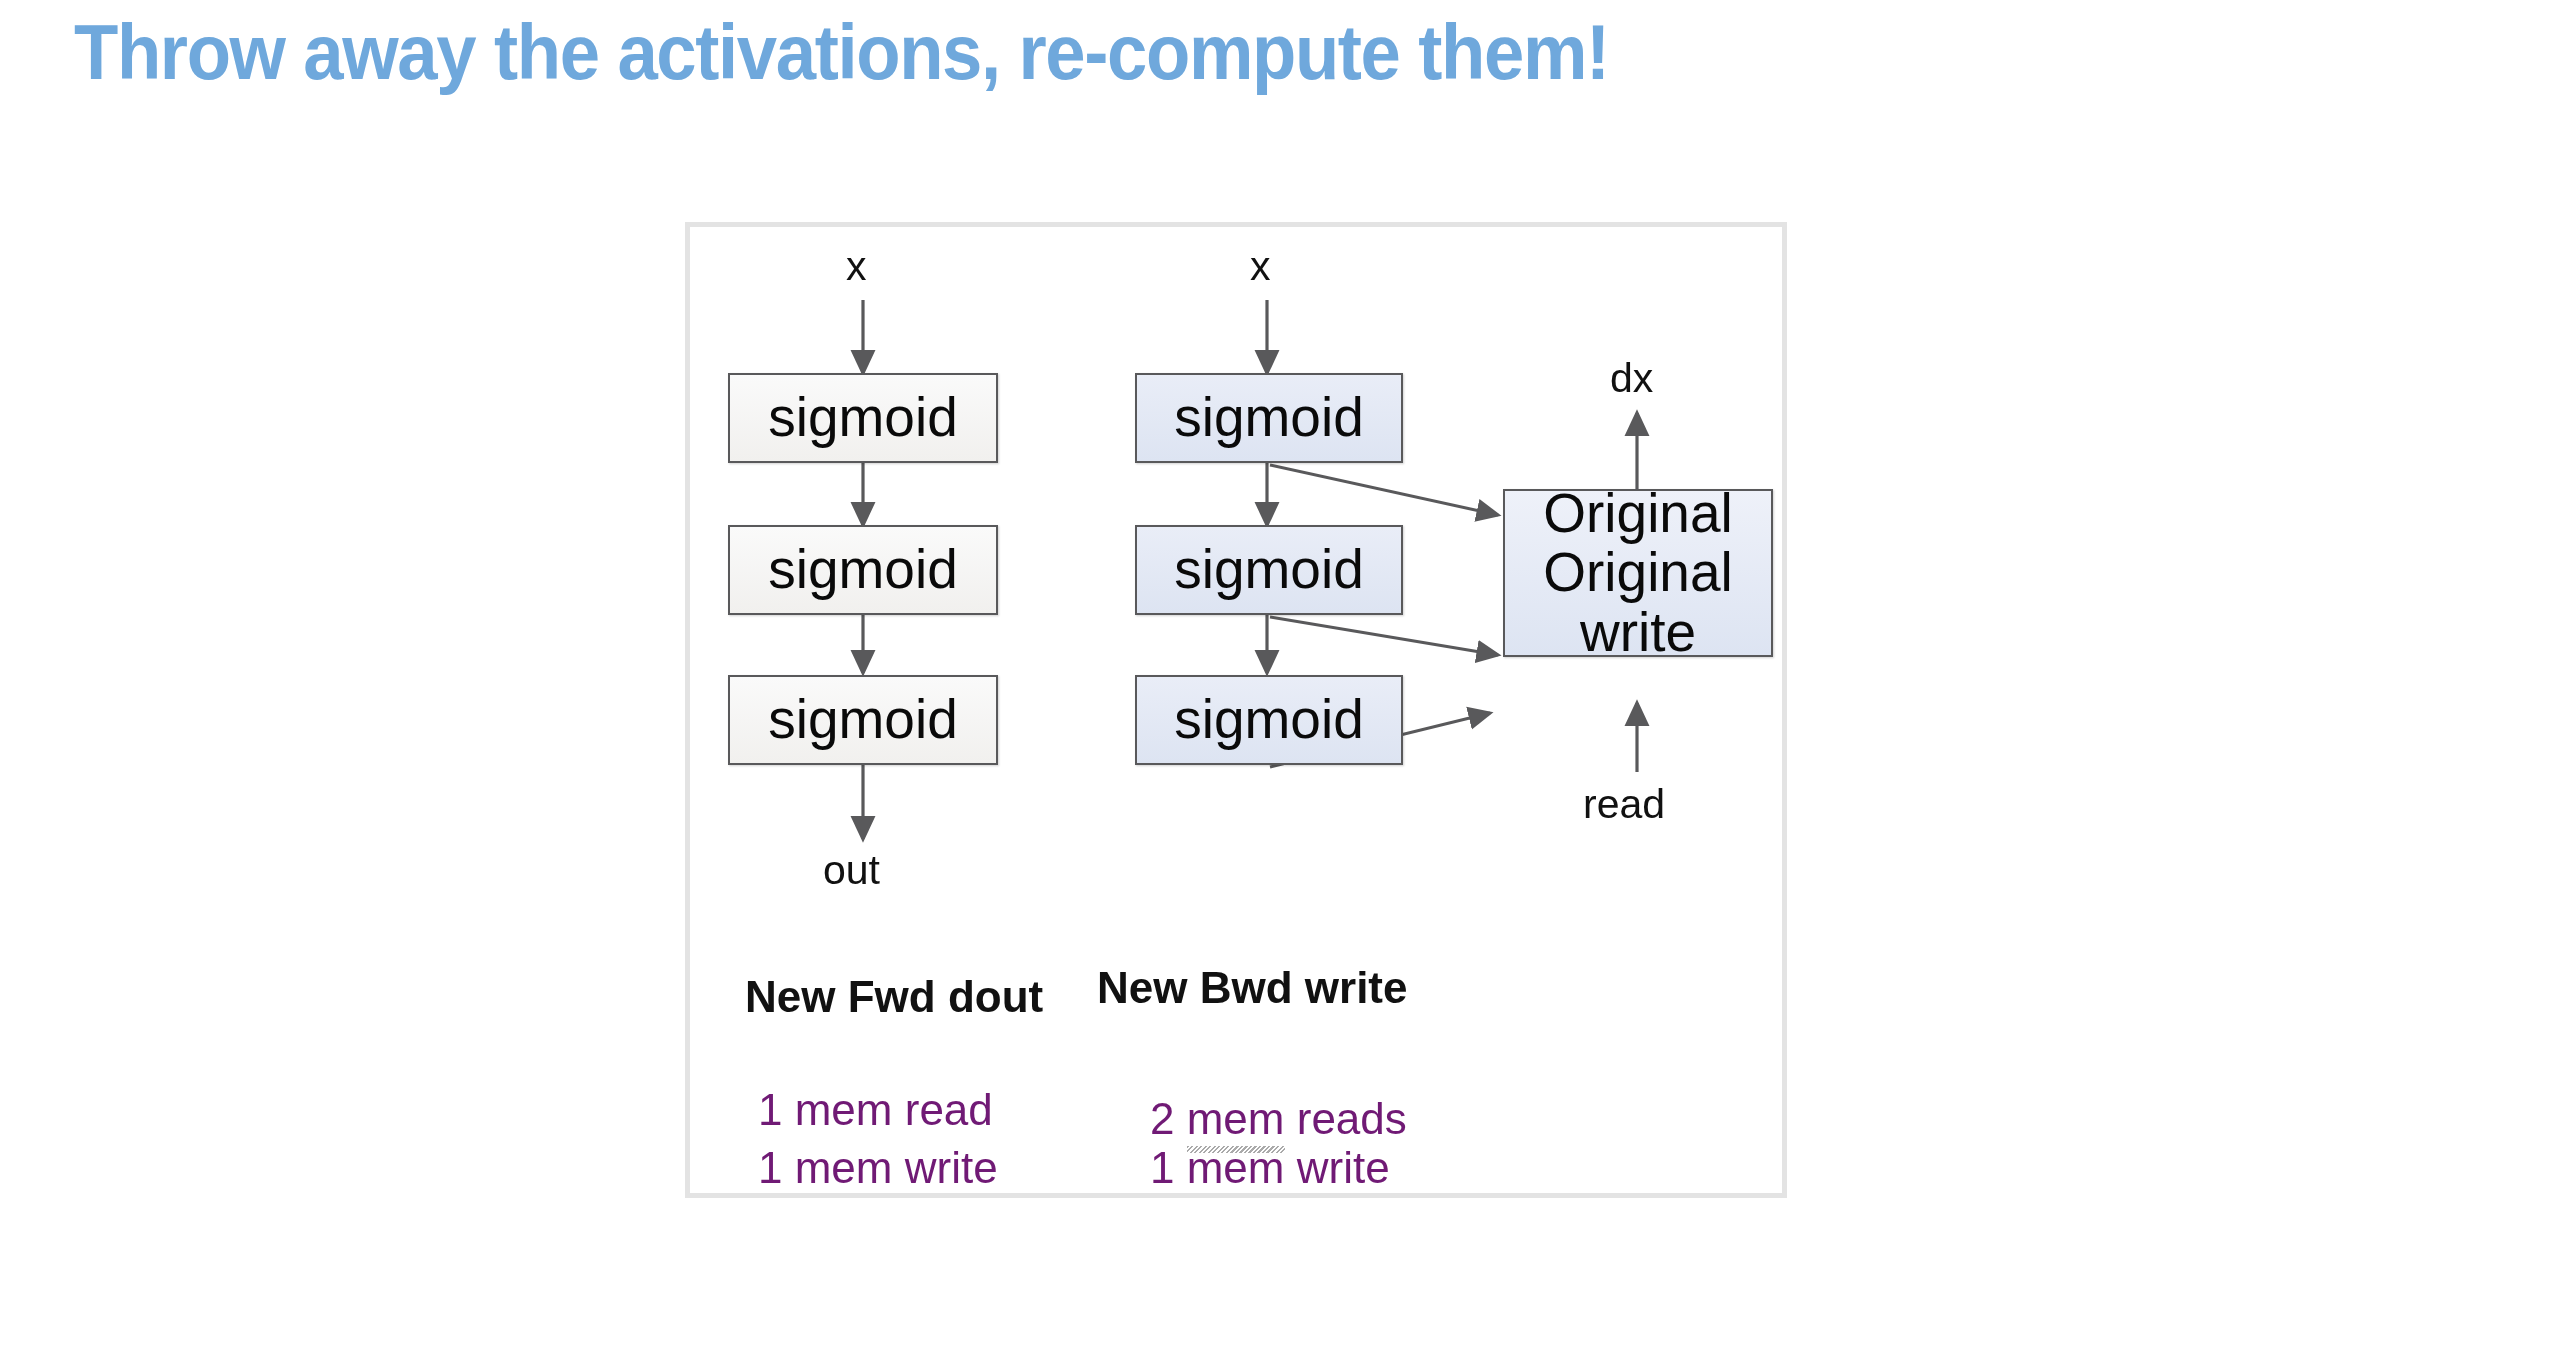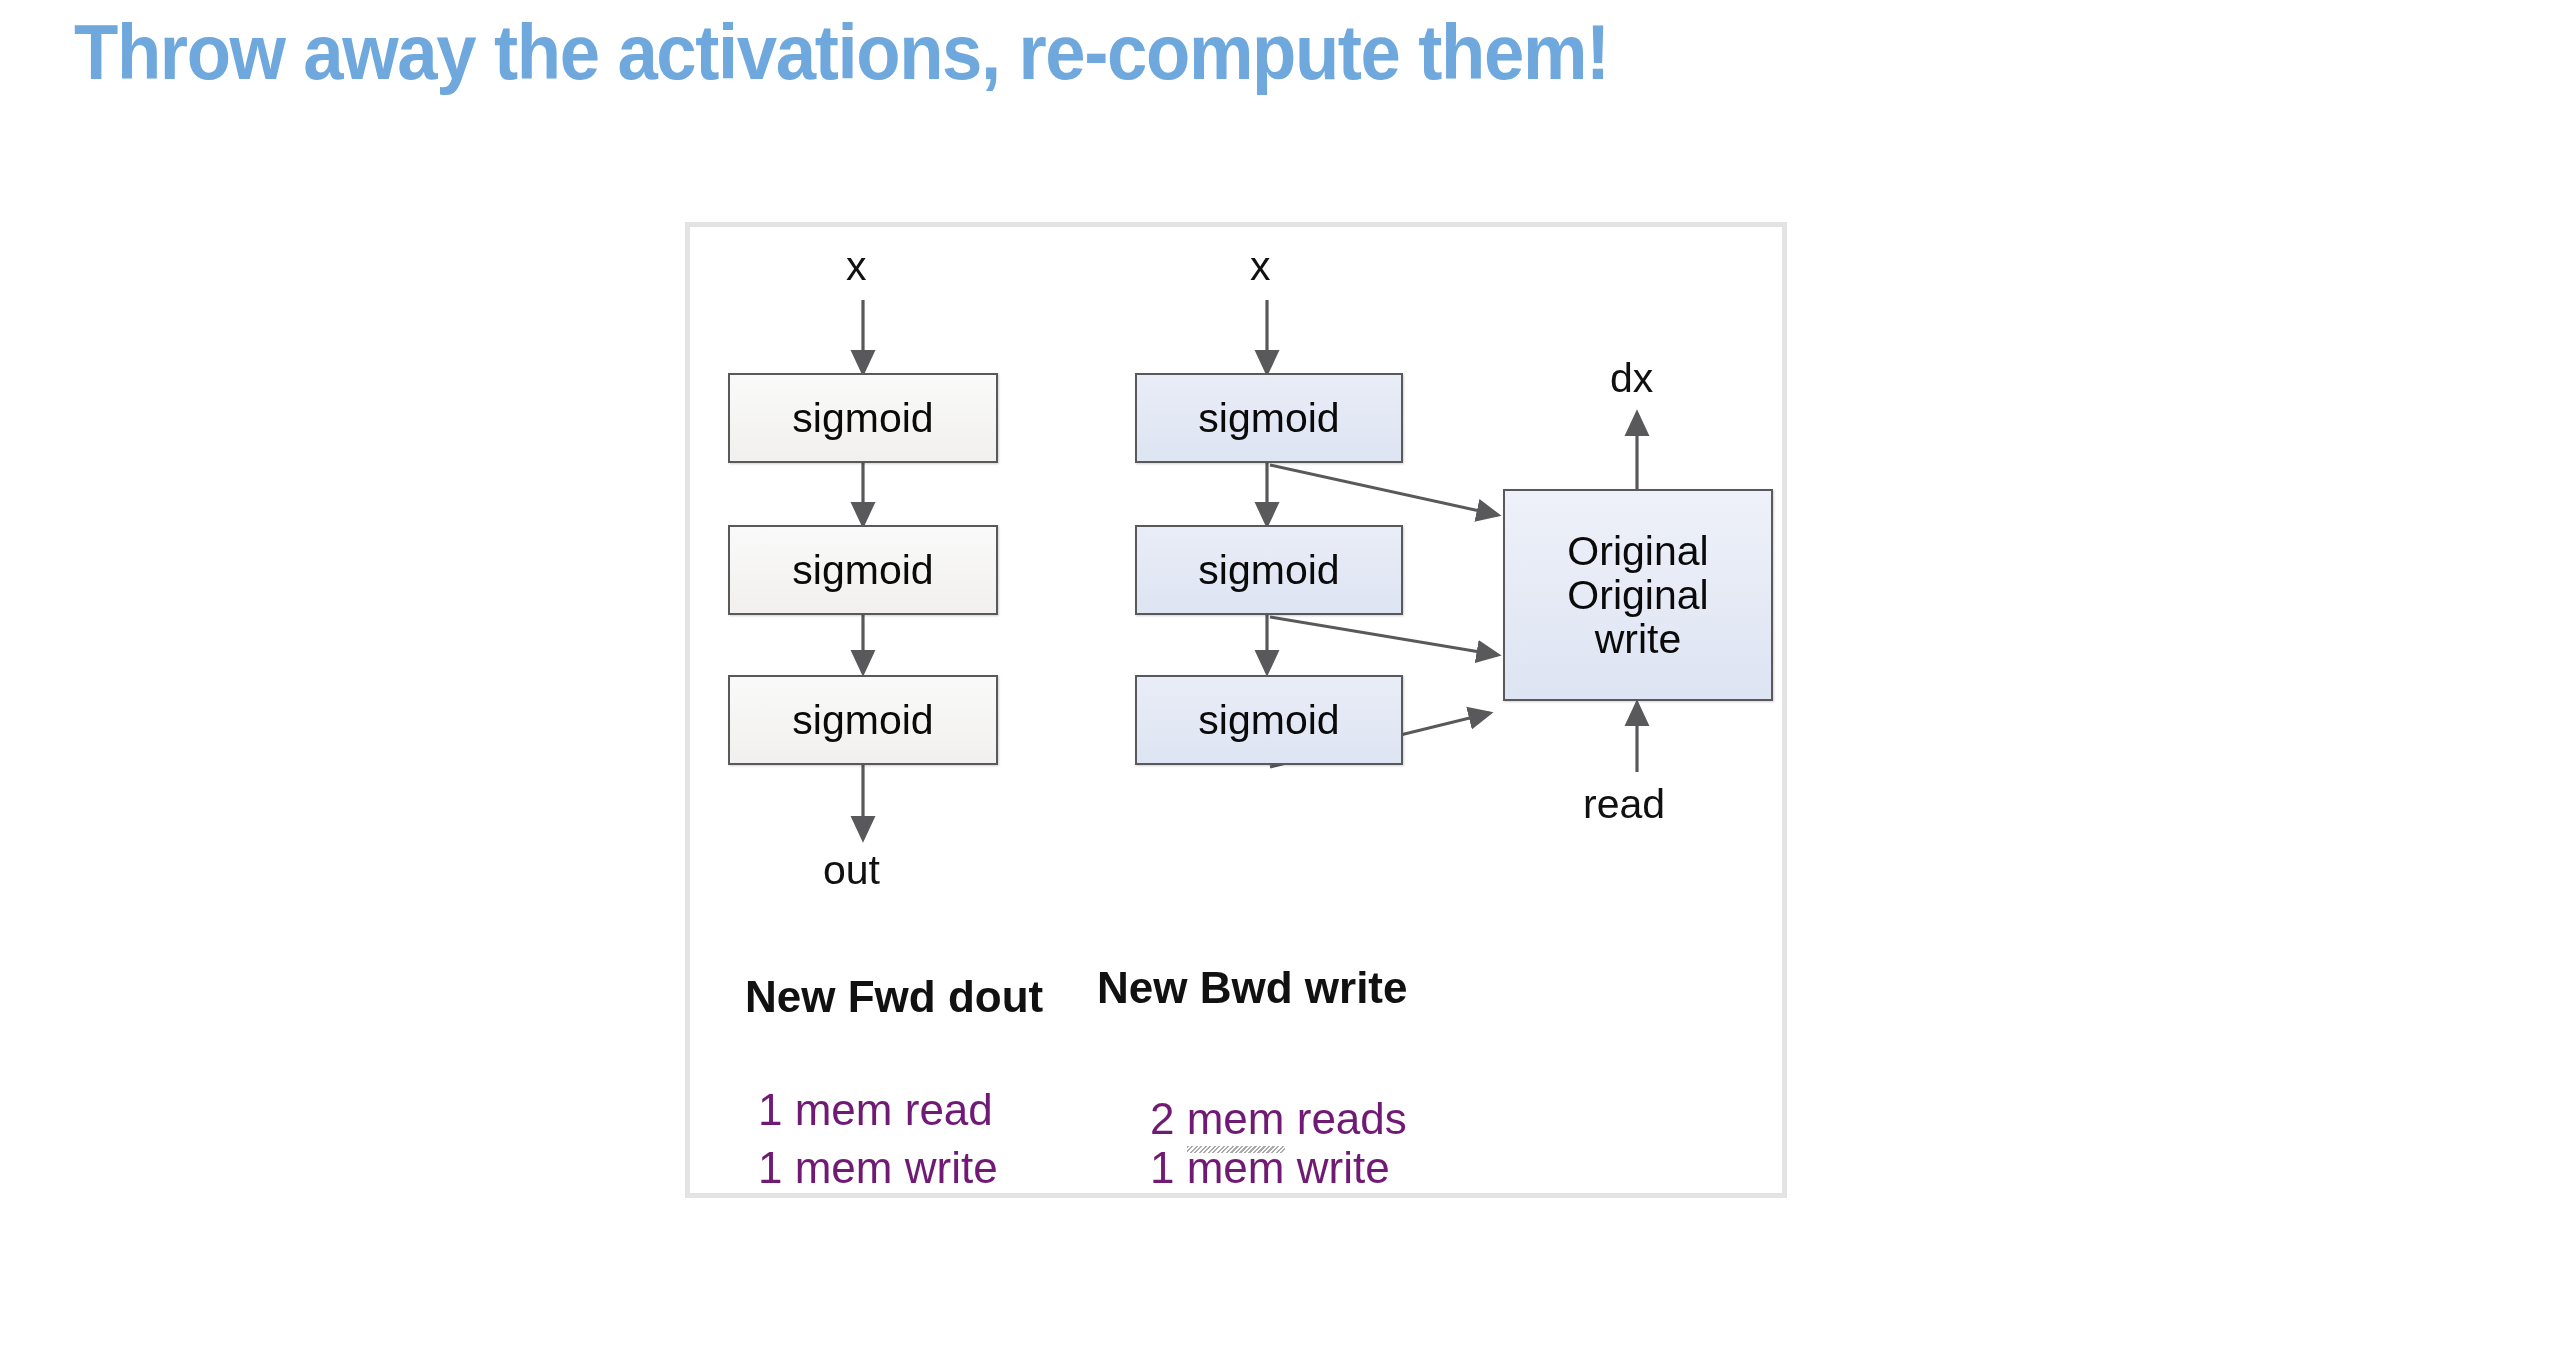--- a/index.html
+++ b/index.html
@@ -55,21 +55,21 @@
 
   
   .node-box {
     position: absolute;
     box-sizing: border-box;
     border: 2px solid #59595b;
     display: flex;
     align-items: center;
     justify-content: center;
     font-family: "Liberation Sans", sans-serif;
-    font-size: 41px;
+    font-size: 55px;
     color: #0a0a0a;
     line-height: 1.08;
     text-align: center;
     box-shadow: 1px 1px 2px rgba(0,0,0,0.18);
   }
   .node-box.fwd {
     background: linear-gradient(180deg,#fafafa 0%, #f1f0ee 100%);
   }
   .node-box.bwd {
     background: linear-gradient(180deg,#e9edf7 0%, #dde4f2 100%);
@@ -186,21 +186,21 @@
     </div>
 
     <div class="diagram-label" style="left:560px; top:16px;">x</div>
 
     <div class="node-box bwd" style="left:445px; top:146px; width:268px; height:90px;">sigmoid</div>
 
     <div class="node-box bwd" style="left:445px; top:298px; width:268px; height:90px;">sigmoid</div>
 
     <div class="node-box bwd" style="left:445px; top:448px; width:268px; height:90px;">sigmoid</div>
 
-    <div class="node-box bigbwd" style="left:813px; top:262px; width:270px; height:212px;">
+    <div class="node-box bigbwd" style="left:813px; top:262px; width:270px; height:168px;">
       <span>Original</span>
       <span>Original</span>
       <span>write</span>
     </div>
 
     <div class="diagram-label" style="left:920px; top:128px;">dx</div>
 
     <div class="diagram-label" style="left:893px; top:554px;">read</div>
 
     <div class="diagram-label heading" style="left:407px; top:736px;">New Bwd write</div>

